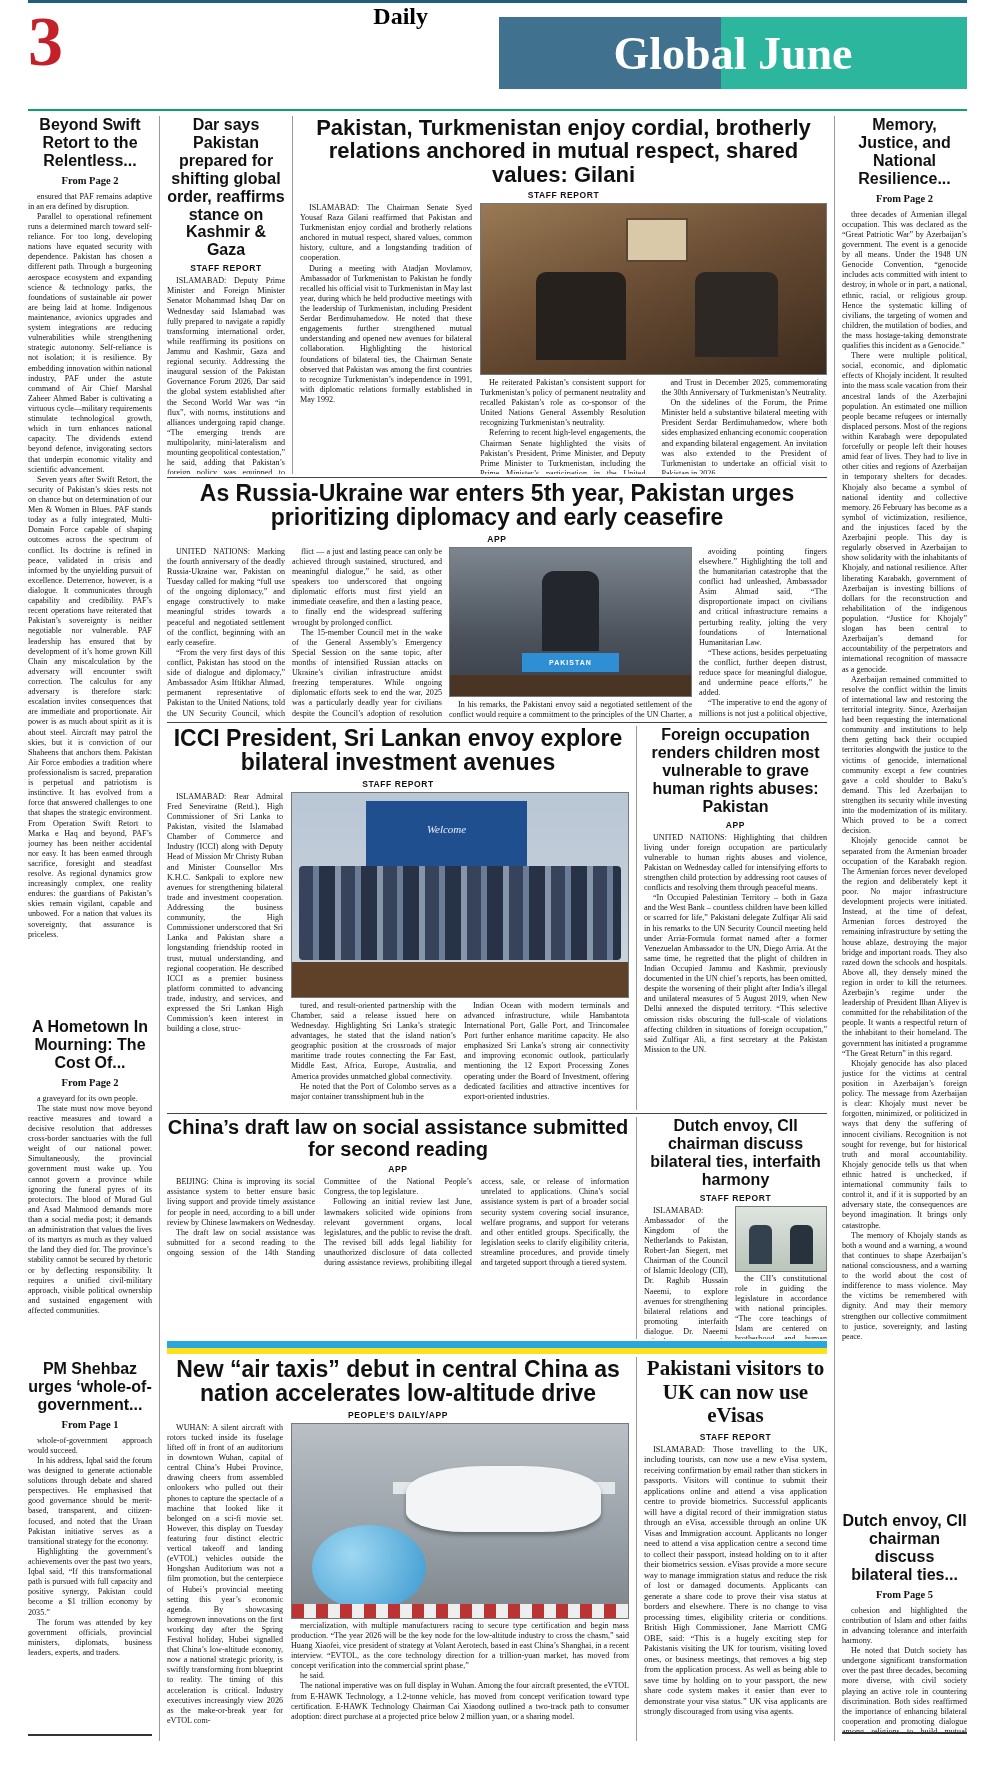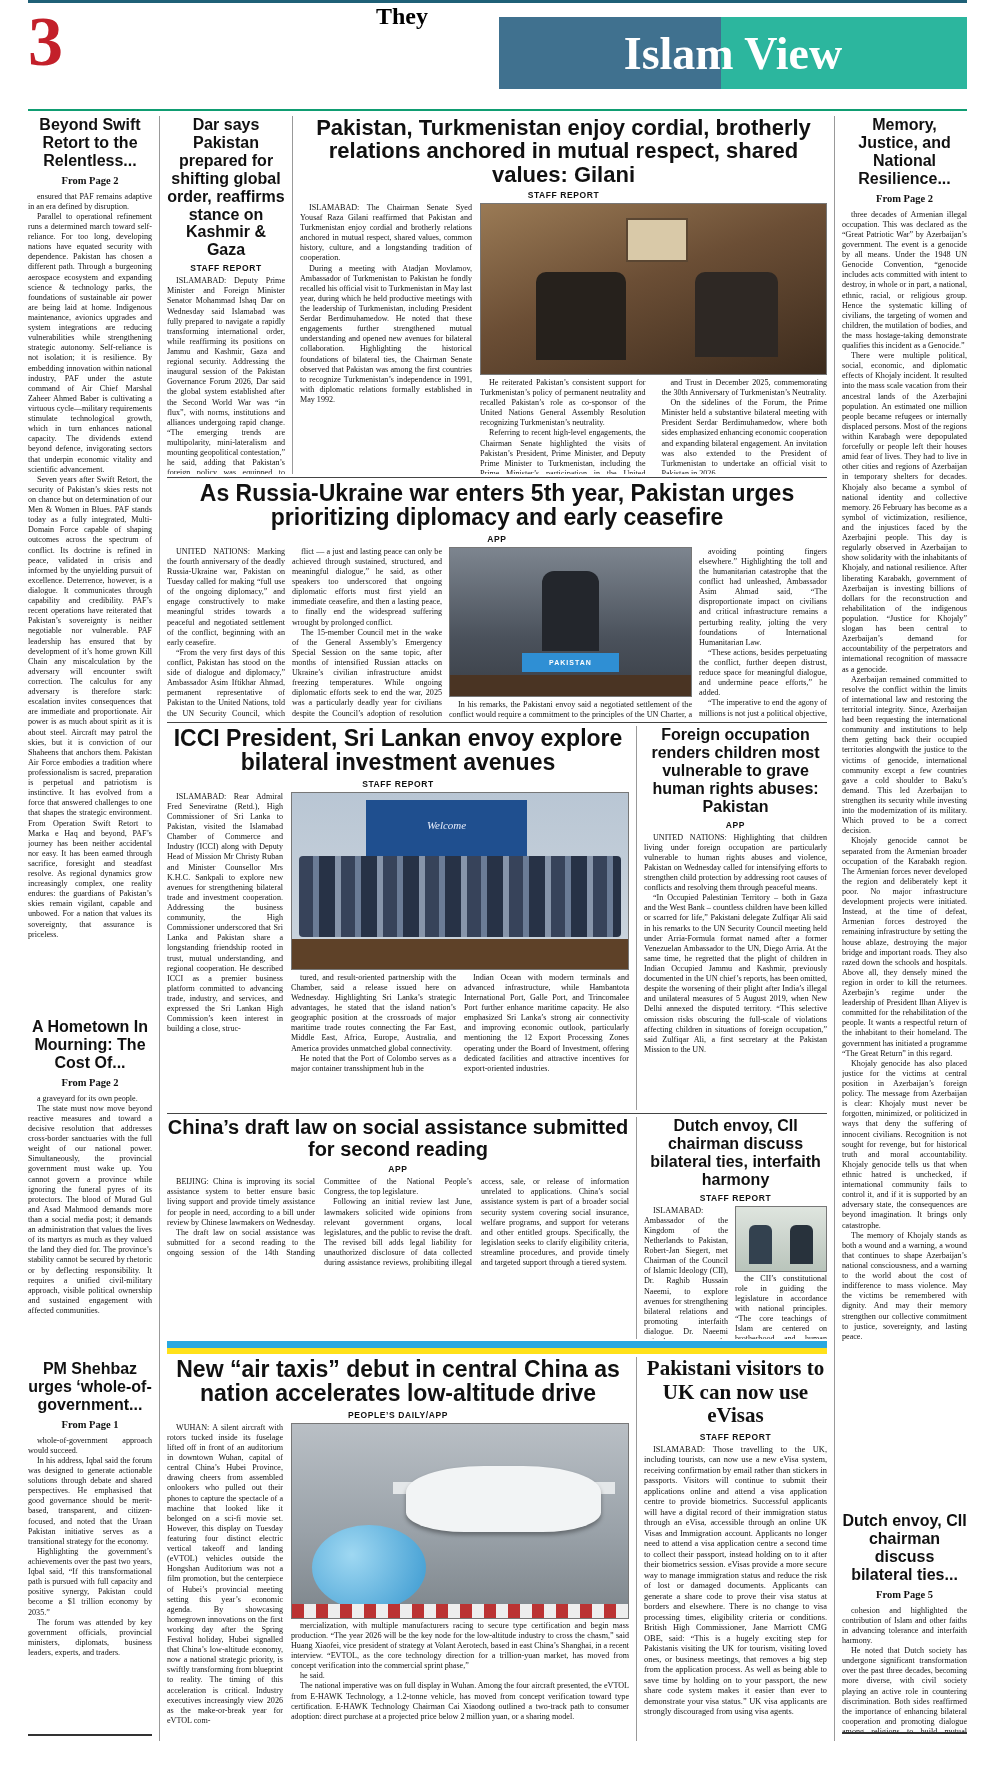--- a/index.html
+++ b/index.html
@@ -101,21 +101,21 @@
   .ph-tk .fig2 { position:absolute; right:14%; bottom:10%; width:24%; height:50%; background:#2e2824; border-radius:10px 10px 0 0; }
   .ph-tk .frame { position:absolute; left:42%; top:8%; width:18%; height:26%; background:#d9c9a8; border:2px solid #5a4632; }
 
   .ph-ru { height:150px; background:linear-gradient(#7d858f 0%,#4b525c 60%,#3a3f47 100%); }
   .ph-ru .fig { position:absolute; left:38%; top:16%; width:24%; height:54%; background:#23262c; border-radius:12px 12px 0 0; }
   .ph-ru .placard { position:absolute; left:30%; bottom:16%; width:40%; height:13%; background:#2f8fd4; color:#fff;
                     font-family:"Liberation Sans",sans-serif; font-weight:bold; font-size:7px; display:flex;
                     align-items:center; justify-content:center; letter-spacing:1px; }
   .ph-ru .desk { position:absolute; left:0; bottom:0; width:100%; height:14%; background:#4a3423; }
 
-  .ph-icci { height:178px; background:linear-gradient(#b9c6d4 0%,#cdd6de 100%);font-family:Liberation Serif, serif; }
+  .ph-icci { height:206px; background:linear-gradient(#b9c6d4 0%,#cdd6de 100%);font-family:Liberation Serif, serif; }
   .ph-icci .screen { position:absolute; left:22%; top:4%; width:48%; height:42%; background:#1f4f8f; }
   .ph-icci .screen-text { position:absolute; width:100%; top:26%; text-align:center; color:#e8eefc; font-style:italic; font-size:11px; }
   .ph-icci .people { position:absolute; left:2%; bottom:18%; width:96%; height:46%;
     background:repeating-linear-gradient(90deg,#37435a 0 14px,#6b7c96 14px 20px,#273246 20px 36px,#8795aa 36px 42px); border-radius:4px; }
   .ph-icci .desk { position:absolute; left:0; bottom:0; width:100%; height:17%; background:#5e4128; }
 
   .ph-dutch { height:66px; background:linear-gradient(#dfe5df 0%,#b9c4bb 100%); }
   .ph-dutch .fig1 { position:absolute; left:14%; bottom:10%; width:26%; height:62%; background:#33414f; border-radius:6px 6px 0 0; }
   .ph-dutch .fig2 { position:absolute; right:14%; bottom:10%; width:26%; height:62%; background:#28323c; border-radius:6px 6px 0 0; }
 
@@ -128,26 +128,26 @@
 </head>
 <body>
 
 <div class="page">
 
   <div class="inner">
     <div class="top-rule"></div>
     <div class="mast-row">
       <div class="page-num">3</div>
       <div class="masthead">
-        <span class="daily">They</span>
+        <span class="daily">Daily</span>
       </div>
       <div class="banner">
         <div class="banner-left"></div>
         <div class="banner-right"></div>
-        <div class="banner-text">Islam View</div>
+        <div class="banner-text">Global June</div>
       </div>
     </div>
     <div class="green-rule"></div>
   </div>
 
   <div class="content inner">
 
     <div class="col-left">
       <div class="art-beyond">
         <div class="h-sm">Beyond Swift Retort to the Relentless...</div>

